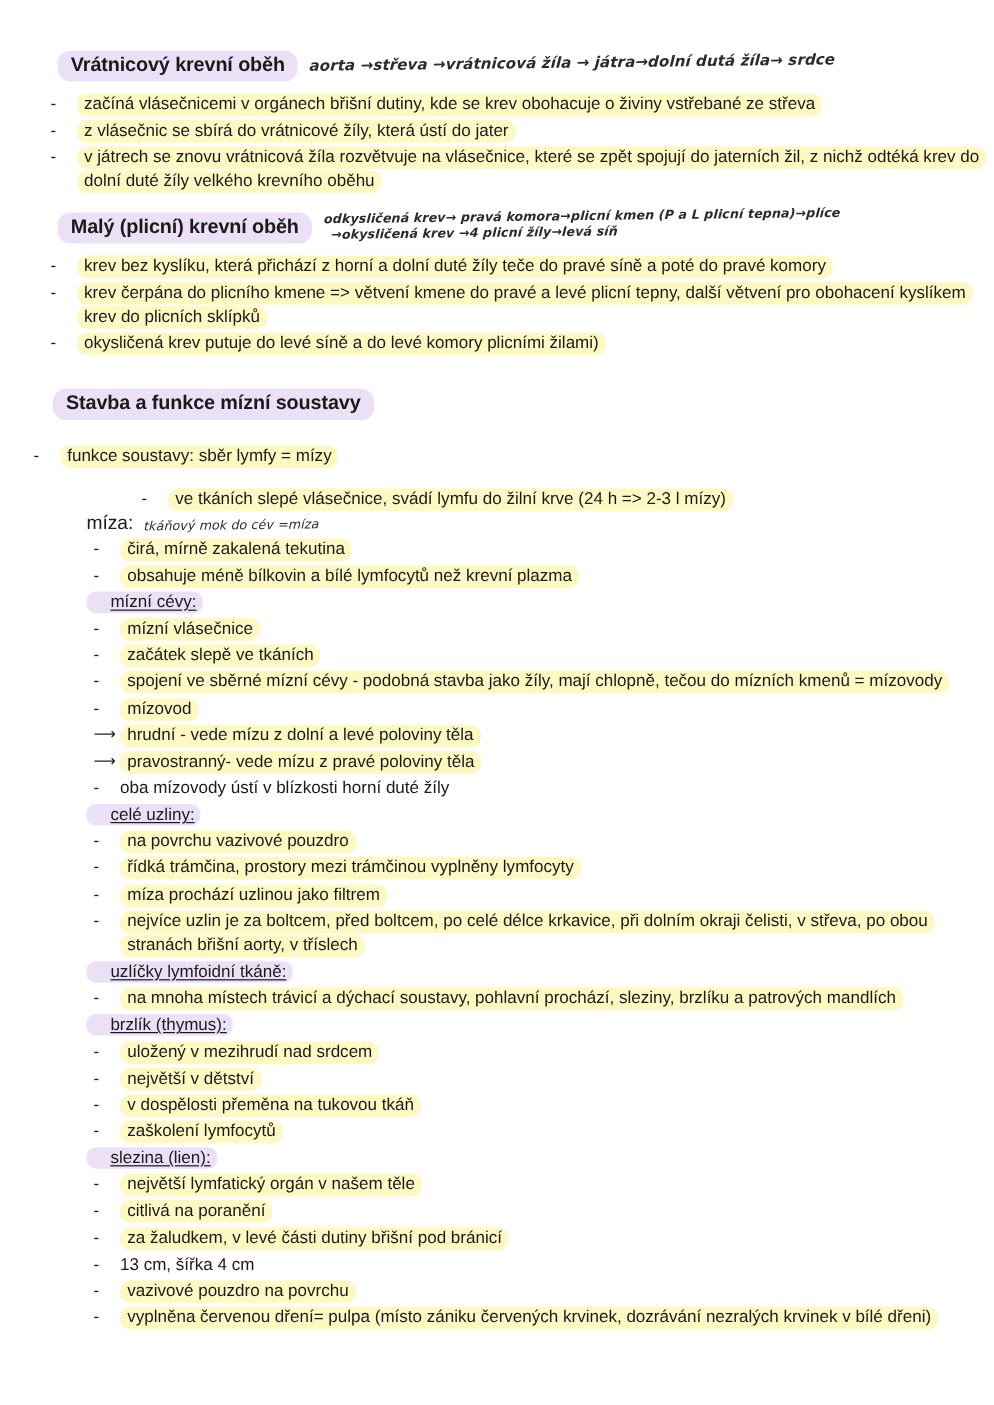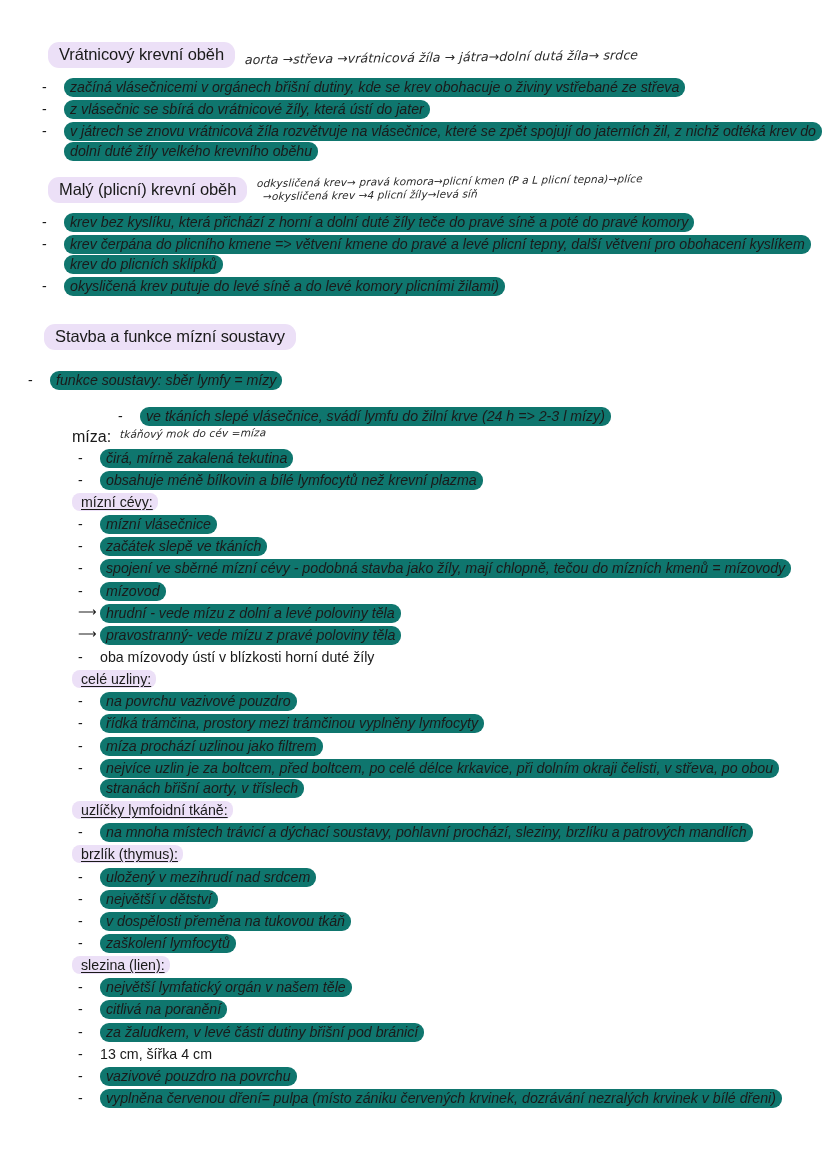--- a/index.html
+++ b/index.html
@@ -17,35 +17,34 @@
   .page {
     position: relative;
     width: 828px;
     height: 1171px;
     padding: 0;
     box-sizing: border-box;
   }
 
   
   .hl {
-    background: #0f766e;
+    background: #fef9c3;
     border-radius: 9px;
     padding: 1px 6px 2px 6px;
     box-decoration-break: clone;
-    font-style: italic;
     -webkit-box-decoration-break: clone;
   }
 
   
   .section-head {
     font-size: 16.5px;
-    font-weight: normal;
+    font-weight: bold;
     letter-spacing: -0.1px;
     display: flex;
-    align-items: flex-end;
+    align-items: center;
     gap: 10px;
   }
   .section-head .title {
     background: #ece0f7;
     border-radius: 11px;
     padding: 3px 11px 4px 11px;
     white-space: nowrap;
   }
 
   
@@ -103,27 +102,27 @@
   
   .subhead {
     font-size: 14.2px;
     line-height: 1.42;
     margin-left: 72px;
     margin-top: 2px;
   }
   .subhead .u {
     background: #ece0f7;
     border-radius: 8px;
-    padding: 1px 5px 1px 9px;
+    padding: 1px 5px 1px 20px;
     text-decoration: underline;
     text-underline-offset: 2px;
   }
   .subhead-inline {
     display: flex;
-    align-items: flex-start;
+    align-items: flex-end;
     gap: 9px;
     margin-left: 72px;
     margin-top: 1px;
   }
 
   .gap-sm { height: 7px; }
   .gap-md { height: 15px; }
   .gap-lg { height: 28px; }
 
   .head-wrap { margin-left: 48px; }

